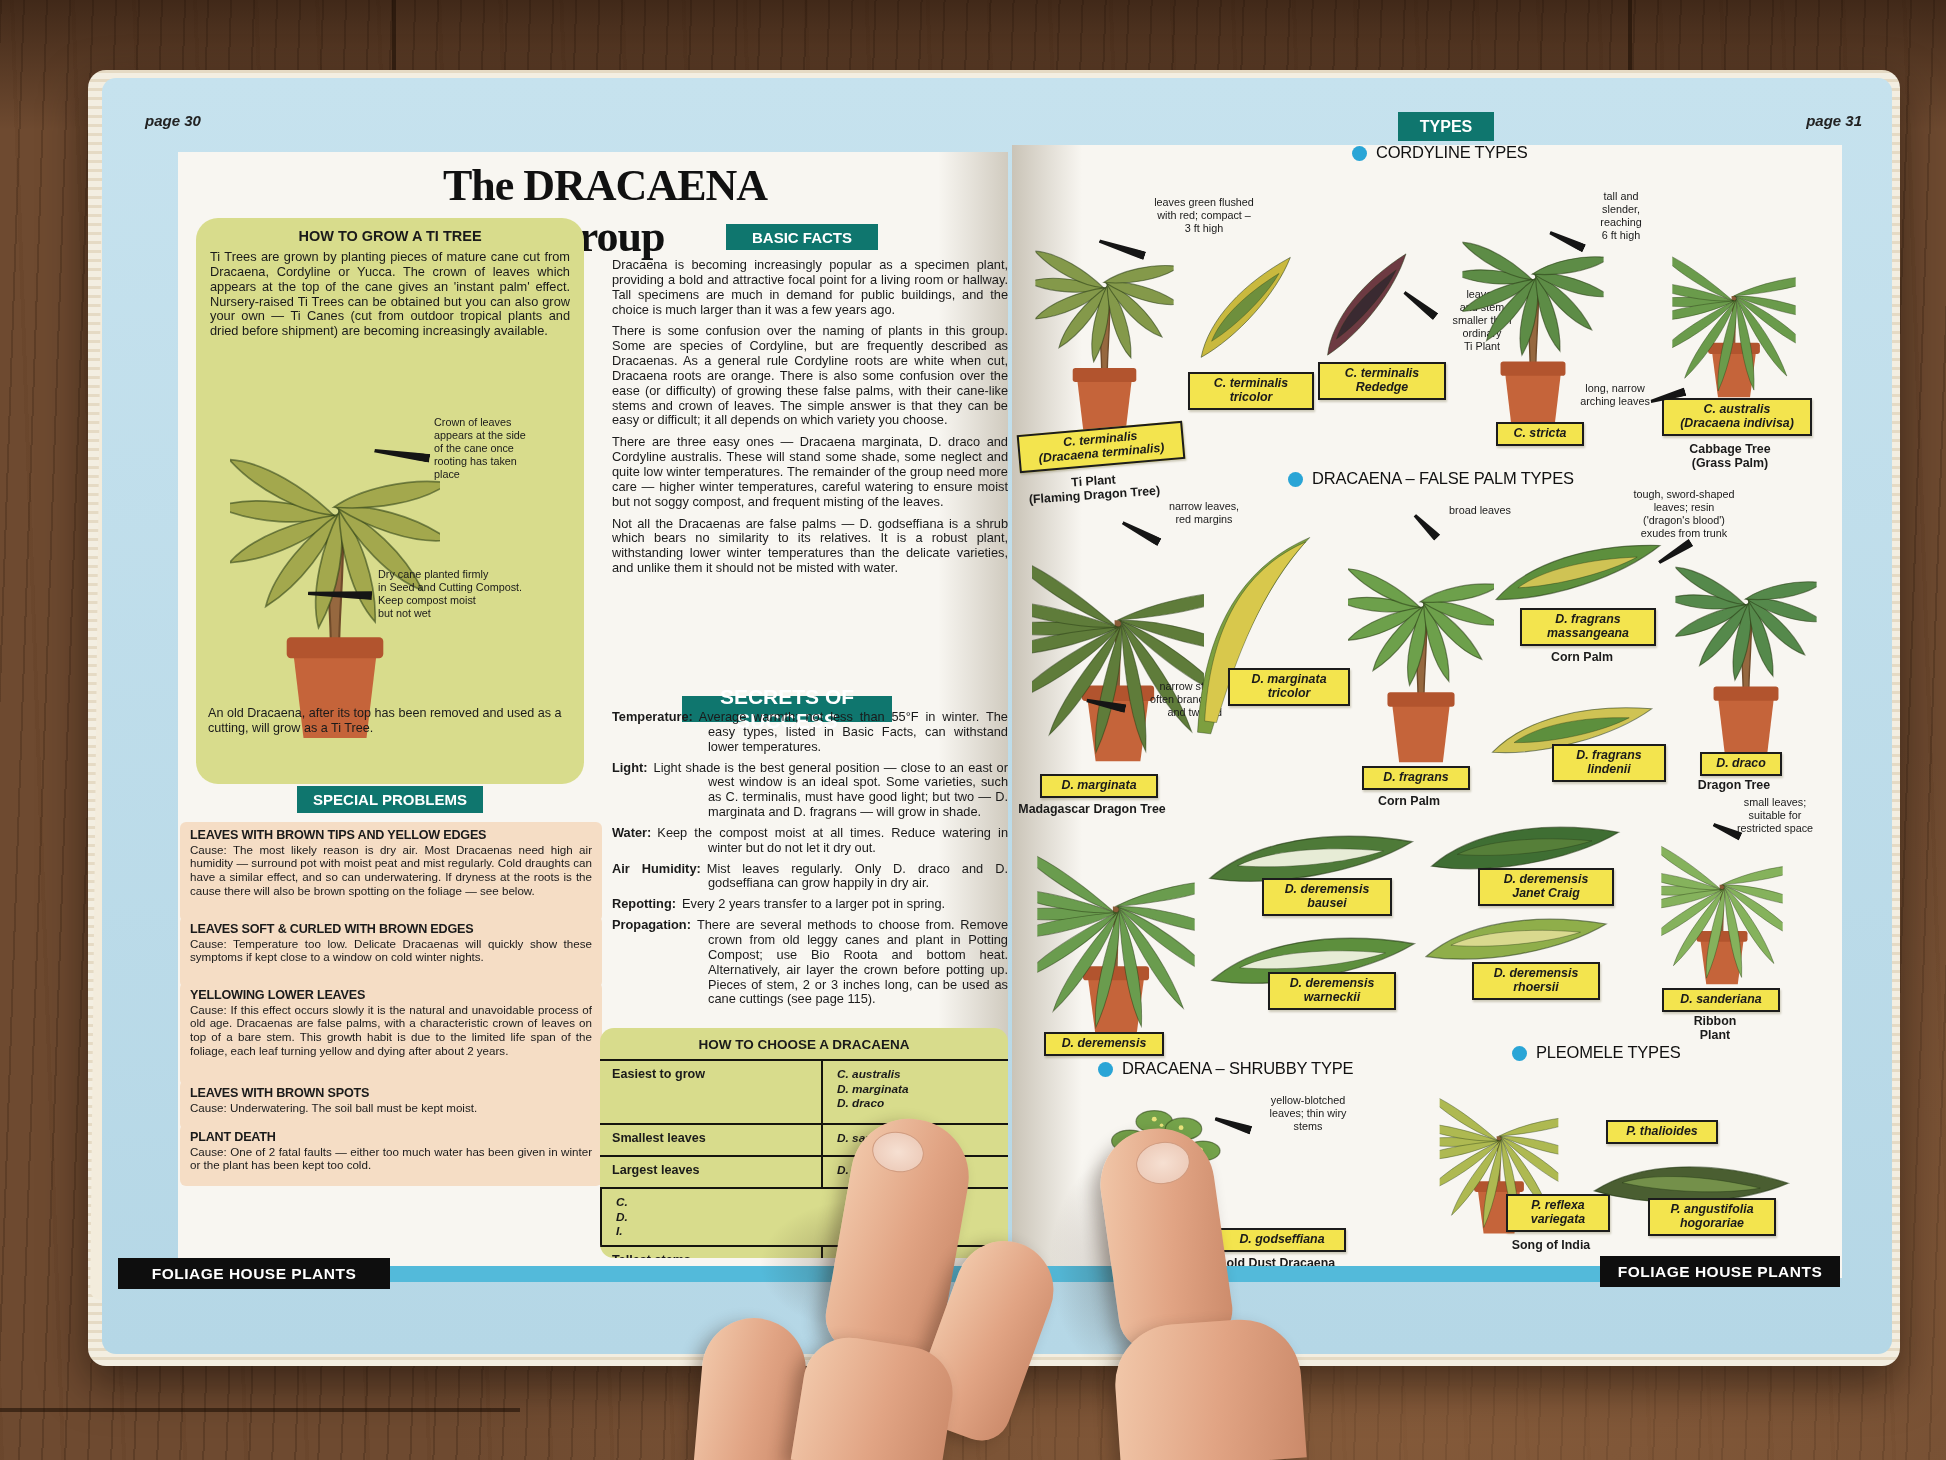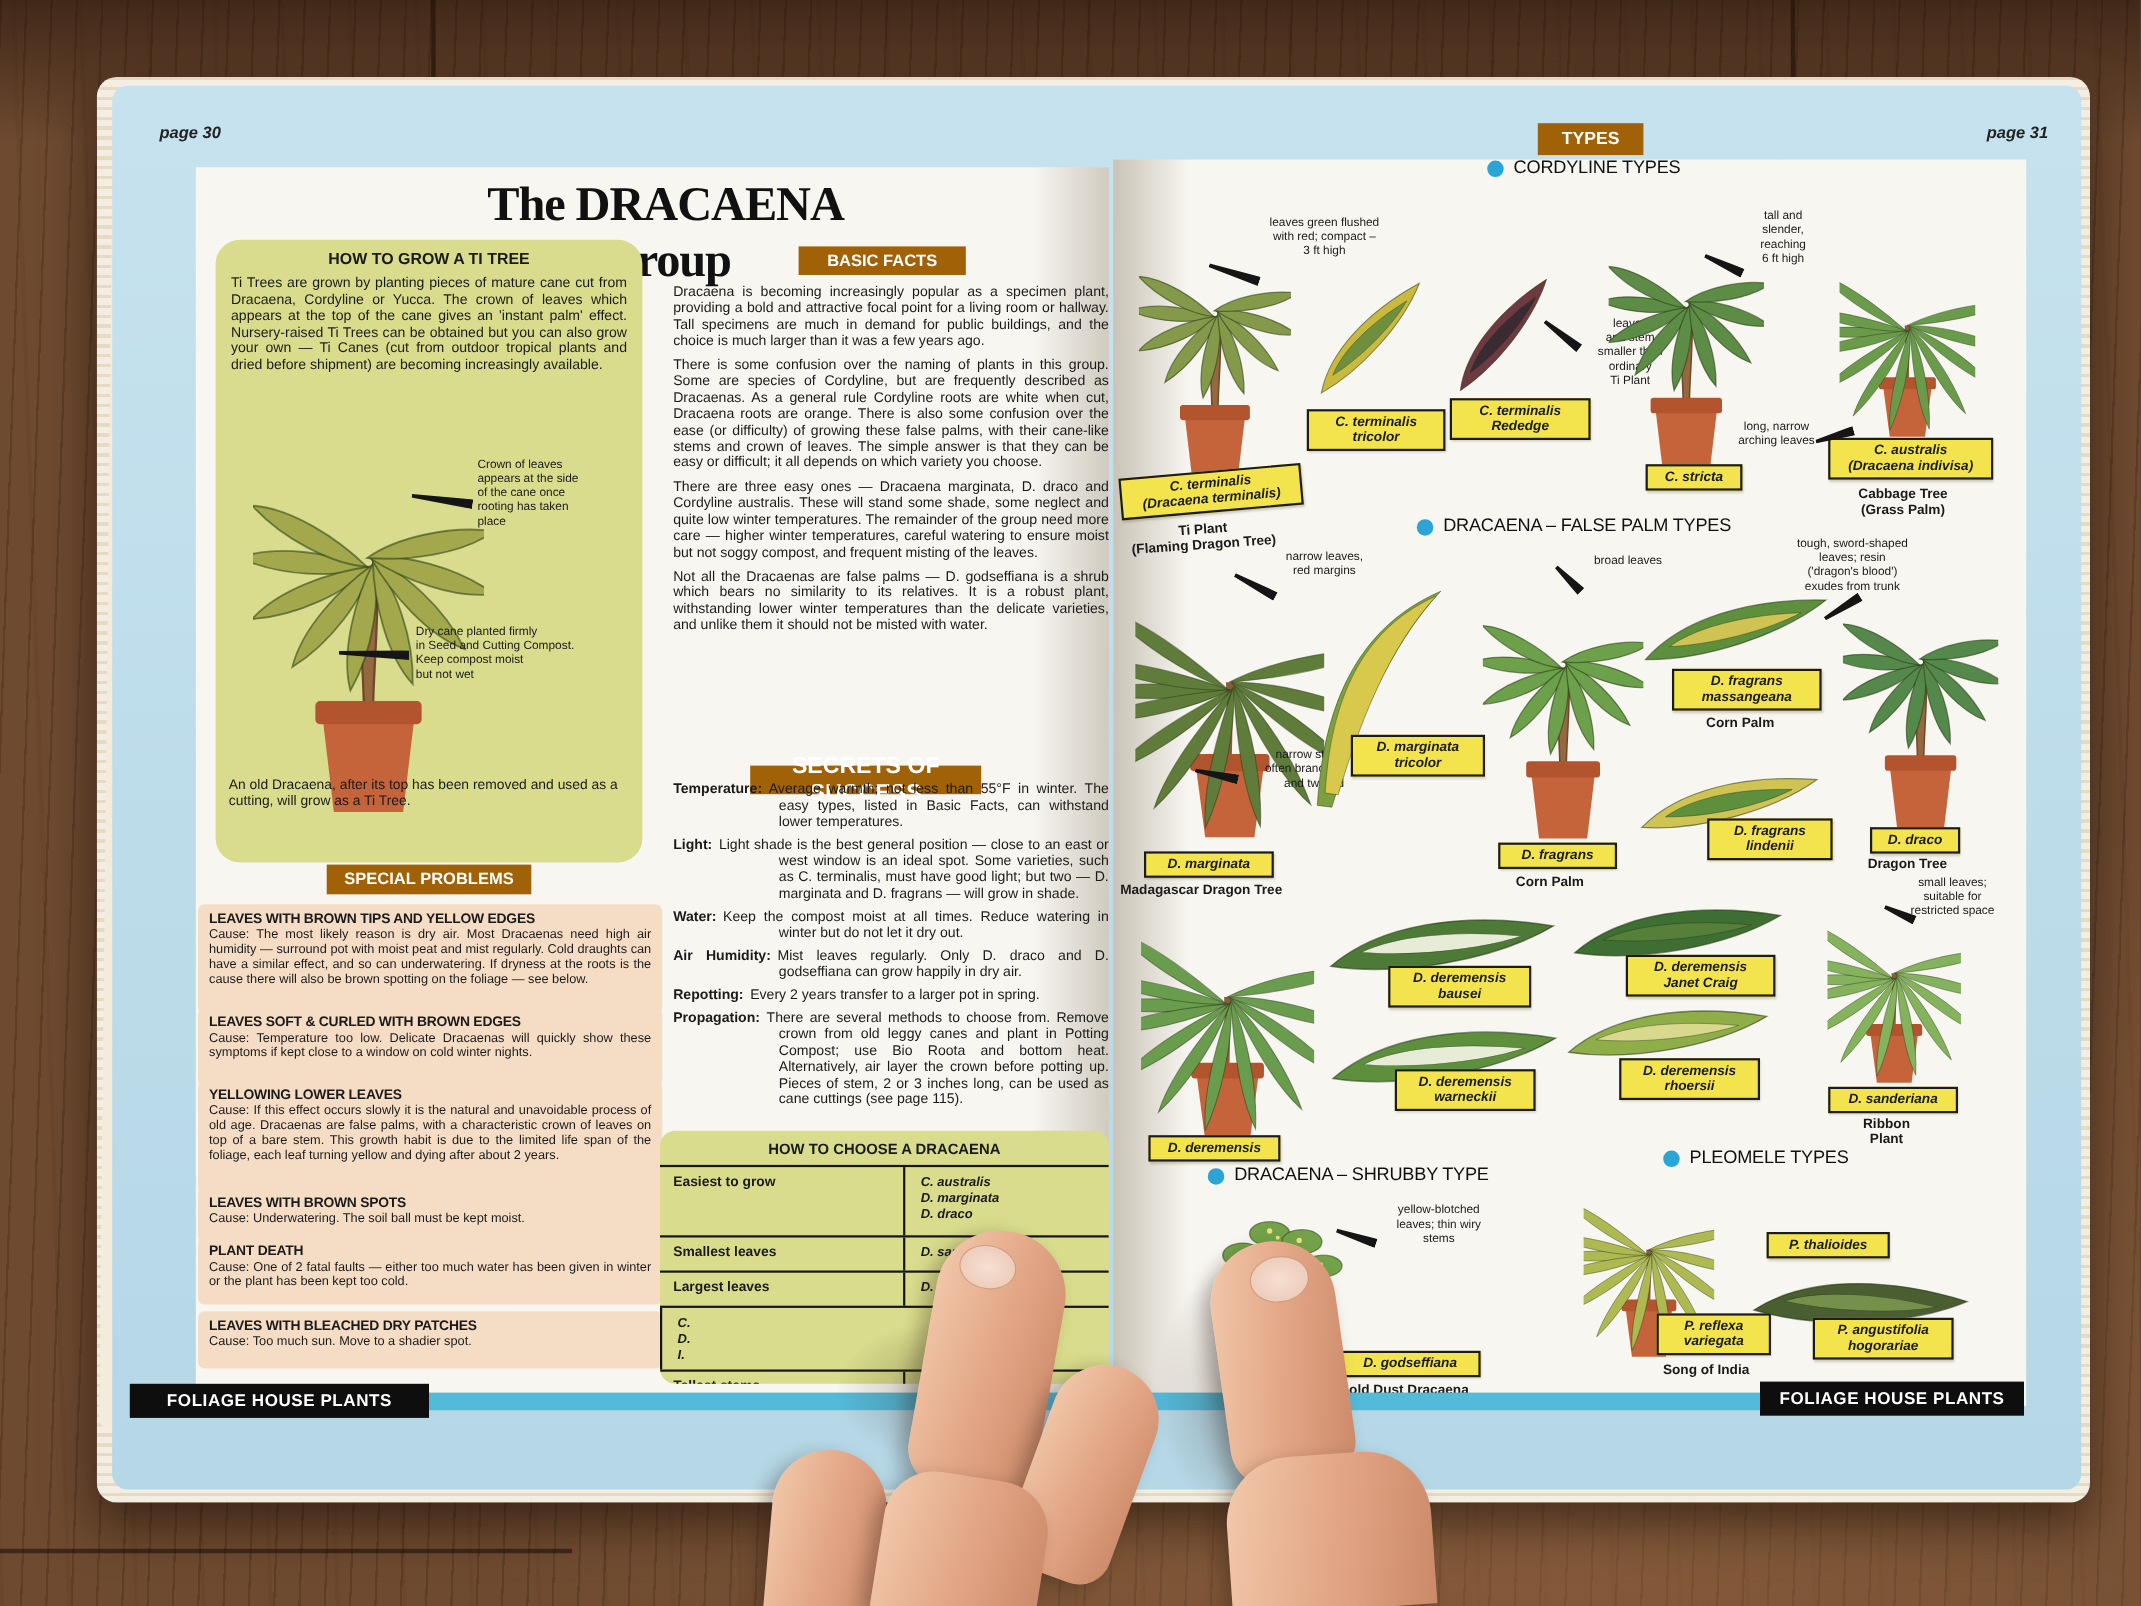--- a/index.html
+++ b/index.html
@@ -21,21 +21,21 @@
     box-shadow:0 18px 45px rgba(15,8,3,.55);}
   .spread{background:linear-gradient(180deg,#c6e2ee,#b5d7e6);border-radius:14px;}
   .pagewhite{background:#f8f6f1;}
   .shade-l{background:linear-gradient(90deg,rgba(0,0,0,0),rgba(95,80,50,.26));}
   .shade-r{background:linear-gradient(90deg,rgba(95,80,50,.30),rgba(0,0,0,0));}
   .pageedge{background:#f3ecdc;border-radius:10px;}
   
   .pagenum{font-size:15px;font-style:italic;font-weight:700;color:#222;}
   .booktitle{font-family:"Liberation Serif",serif;font-weight:700;font-size:44px;
              letter-spacing:-1px;color:#111;}
-  .badge{background:#a16207;color:#fff;font-weight:700;text-align:center;
+  .badge{background:#0f766e;color:#fff;font-weight:700;text-align:center;
          display:flex;align-items:center;justify-content:center;}
   .greenbox{background:#d8dc8c;border-radius:22px;}
   .boxhead{font-weight:700;font-size:14.5px;text-align:center;}
   .body{font-size:12.8px;line-height:1.16;text-align:justify;}
   .ann{font-size:10.8px;line-height:1.2;white-space:pre-line;}
   .cap{font-size:12.4px;font-weight:700;text-align:center;white-space:pre-line;line-height:1.15;}
   .capn{font-size:12.6px;line-height:1.18;}
   .prob{background:#f5ddc5;border-radius:6px;padding:7px 10px;overflow:hidden;}
   .ptitle{font-weight:700;font-size:12.6px;letter-spacing:-.2px;line-height:1.1;}
   .pcause{font-size:11.6px;line-height:1.17;text-align:justify;}
@@ -197,24 +197,20 @@
     <div class="pcause">Cause: If this effect occurs slowly it is the natural and unavoidable process of old age. Dracaenas are false palms, with a characteristic crown of leaves on top of a bare stem. This growth habit is due to the limited life span of the foliage, each leaf turning yellow and dying after about 2 years.</div>
   </div>
   <div class="abs prob" style="left:180px;top:1080px;width:402px;height:36px">
     <div class="ptitle">LEAVES WITH BROWN SPOTS</div>
     <div class="pcause">Cause: Underwatering. The soil ball must be kept moist.</div>
   </div>
   <div class="abs prob" style="left:180px;top:1124px;width:402px;height:48px">
     <div class="ptitle">PLANT DEATH</div>
     <div class="pcause">Cause: One of 2 fatal faults — either too much water has been given in winter or the plant has been kept too cold.</div>
   </div>
-  <div class="abs prob" style="left:180px;top:1192px;width:402px;height:38px">
-    <div class="ptitle">LEAVES WITH BLEACHED DRY PATCHES</div>
-    <div class="pcause">Cause: Too much sun. Move to a shadier spot.</div>
-  </div>
 
   <div class="abs badge" style="left:726px;top:224px;width:152px;height:26px;font-size:15px">BASIC FACTS</div>
   <div class="abs body para" style="left:612px;top:258px;width:396px">
     <p>Dracaena is becoming increasingly popular as a specimen plant, providing a bold and attractive focal point for a living room or hallway. Tall specimens are much in demand for public buildings, and the choice is much larger than it was a few years ago.</p>
     <p>There is some confusion over the naming of plants in this group. Some are species of Cordyline, but are frequently described as Dracaenas. As a general rule Cordyline roots are white when cut, Dracaena roots are orange. There is also some confusion over the ease (or difficulty) of growing these false palms, with their cane-like stems and crown of leaves. The simple answer is that they can be easy or difficult; it all depends on which variety you choose.</p>
     <p>There are three easy ones — Dracaena marginata, D. draco and Cordyline australis. These will stand some shade, some neglect and quite low winter temperatures. The remainder of the group need more care — higher winter temperatures, careful watering to ensure moist but not soggy compost, and frequent misting of the leaves.</p>
     <p>Not all the Dracaenas are false palms — D. godseffiana is a shrub which bears no similarity to its relatives. It is a robust plant, withstanding lower winter temperatures than the delicate varieties, and unlike them it should not be misted with water.</p>
   </div>
   <div class="abs badge" style="left:682px;top:696px;width:210px;height:26px;font-size:21px">SECRETS OF SUCCESS</div>
   <div class="abs" style="left:612px;top:710px;width:396px">

